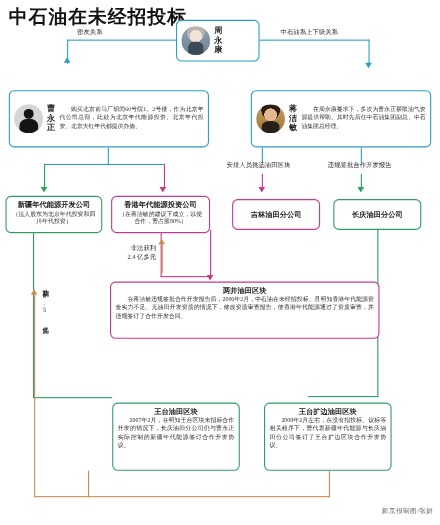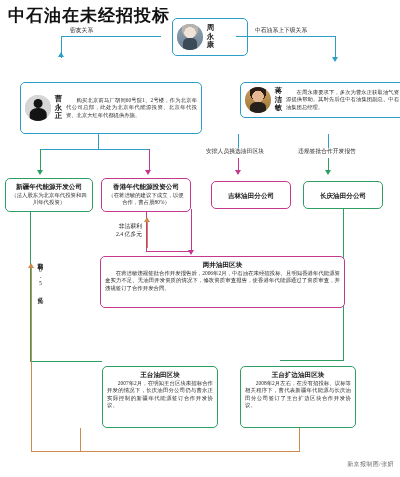--- a/index.html
+++ b/index.html
@@ -28,21 +28,21 @@
     letter-spacing:.4px;
   }
 
   
   .node{
     border:1.2px solid #29a3c9;
     border-radius:5px;
     background:#fff;
     padding:3px 4px;
   }
-  .node.blue{border-color:#2b9fc7;margin-left:12px;}
+  .node.blue{border-color:#2b9fc7;}
   .node.green{border-color:#2f9e63;}
   .node.magenta{border-color:#c4398f;}
 
   .node .hd{
     text-align:center;
     font-size:6.6px;
     font-weight:bold;
     line-height:9px;
     margin-bottom:1px;
   }
@@ -168,21 +168,21 @@
   <div class="abs node blue" style="left:8px;top:82px;width:182px;height:52px;">
     <div class="person" style="height:100%;">
       <div class="photo">
           <span class="f3"></span>
         </div>
       <div class="pname">曹永正</div>
       <div class="ptext">购买北京前马厂胡同60号院1、2号楼，作为北京年代公司总部，此处为北京年代能源投资、北京年代投资、北京大红年代都提供办施。</div>
     </div>
   </div>
 
-  <div class="abs node blue" style="left:228px;top:82px;width:164px;height:36px;">
+  <div class="abs node blue" style="left:228px;top:82px;width:164px;height:52px;">
     <div class="person" style="height:100%;">
       <div class="photo">
           <span class="f2"></span>
         </div>
       <div class="pname">蒋洁敏</div>
       <div class="ptext">在周永康要求下，多次为曹永正获取油气资源提供帮助。其时先后任中石油集团副总、中石油集团总经理。</div>
     </div>
   </div>
 
   <div class="abs ln v" style="left:98px;top:134px;height:16px;"></div>

